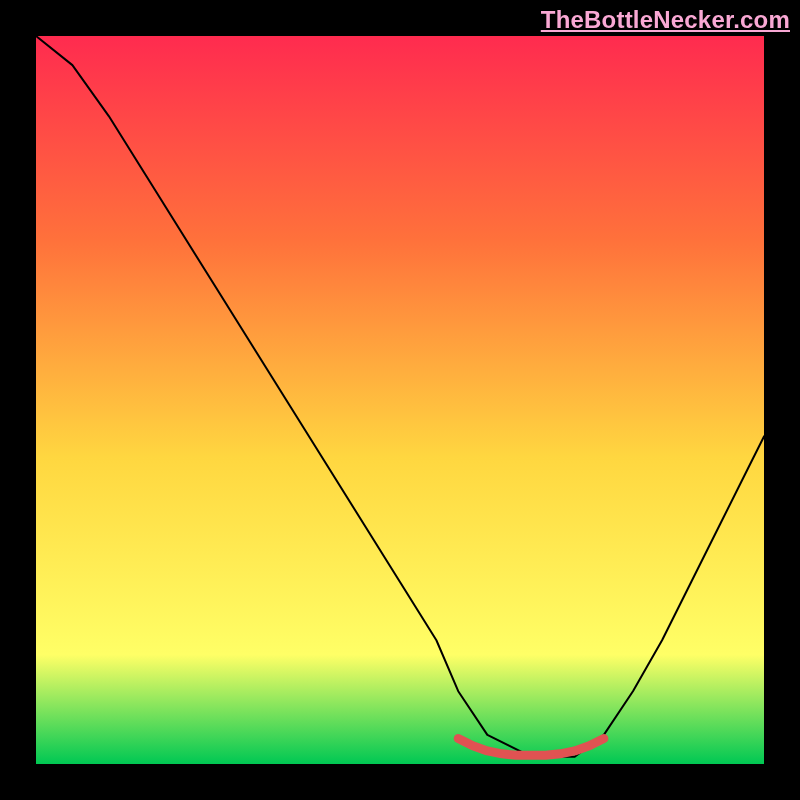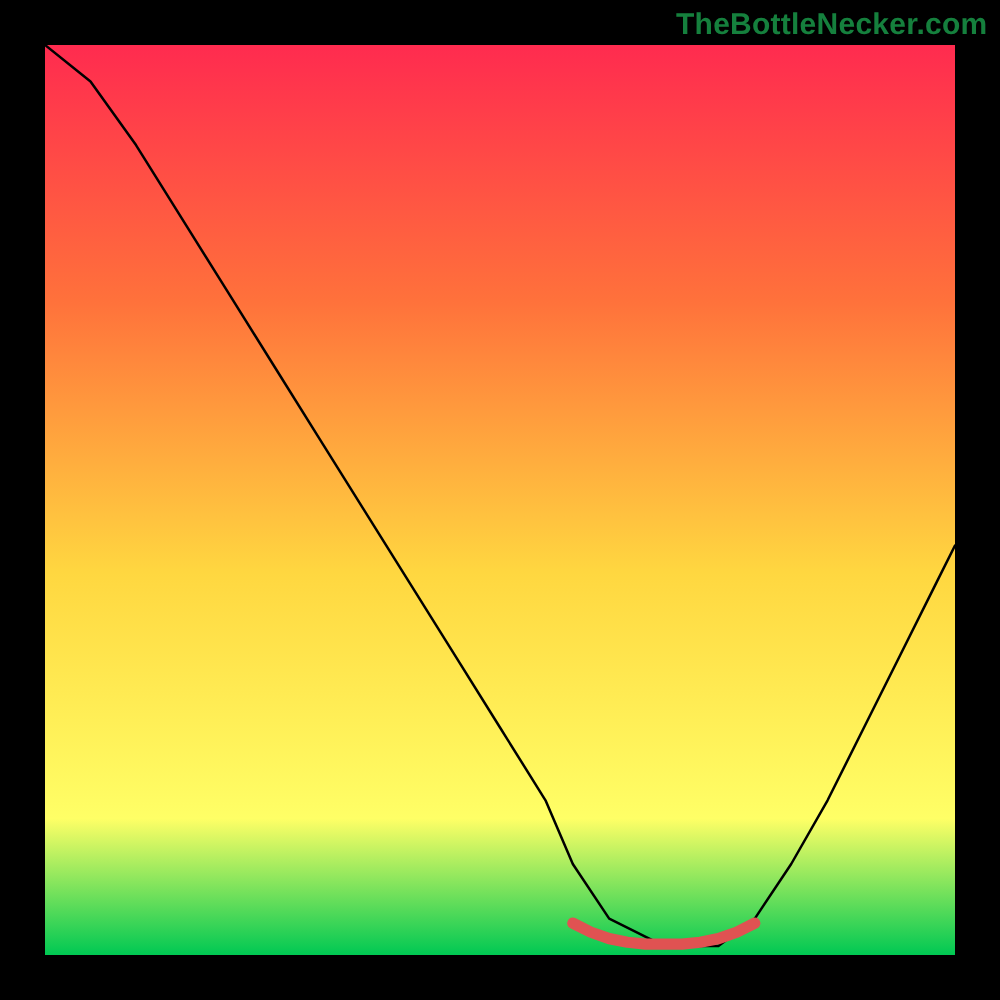--- a/index.html
+++ b/index.html
@@ -26,25 +26,26 @@
   }
   .plot svg {
     display: block;
     width: 100%;
     height: 100%;
   }
   .watermark {
     position: absolute;
     top: 6px;
     right: 10px;
-    color: #15803d;
+    color: #f9a8d4;
     font-size: 24px;
     font-weight: 600;
     letter-spacing: 0.2px;
     user-select: none;
+    text-decoration: underline;
   }
 </style>
 </head>
 <body>
 
 <div class="frame">
 
   <div class="plot">
     <svg viewBox="0 0 728 728" preserveAspectRatio="none">
       <defs>

